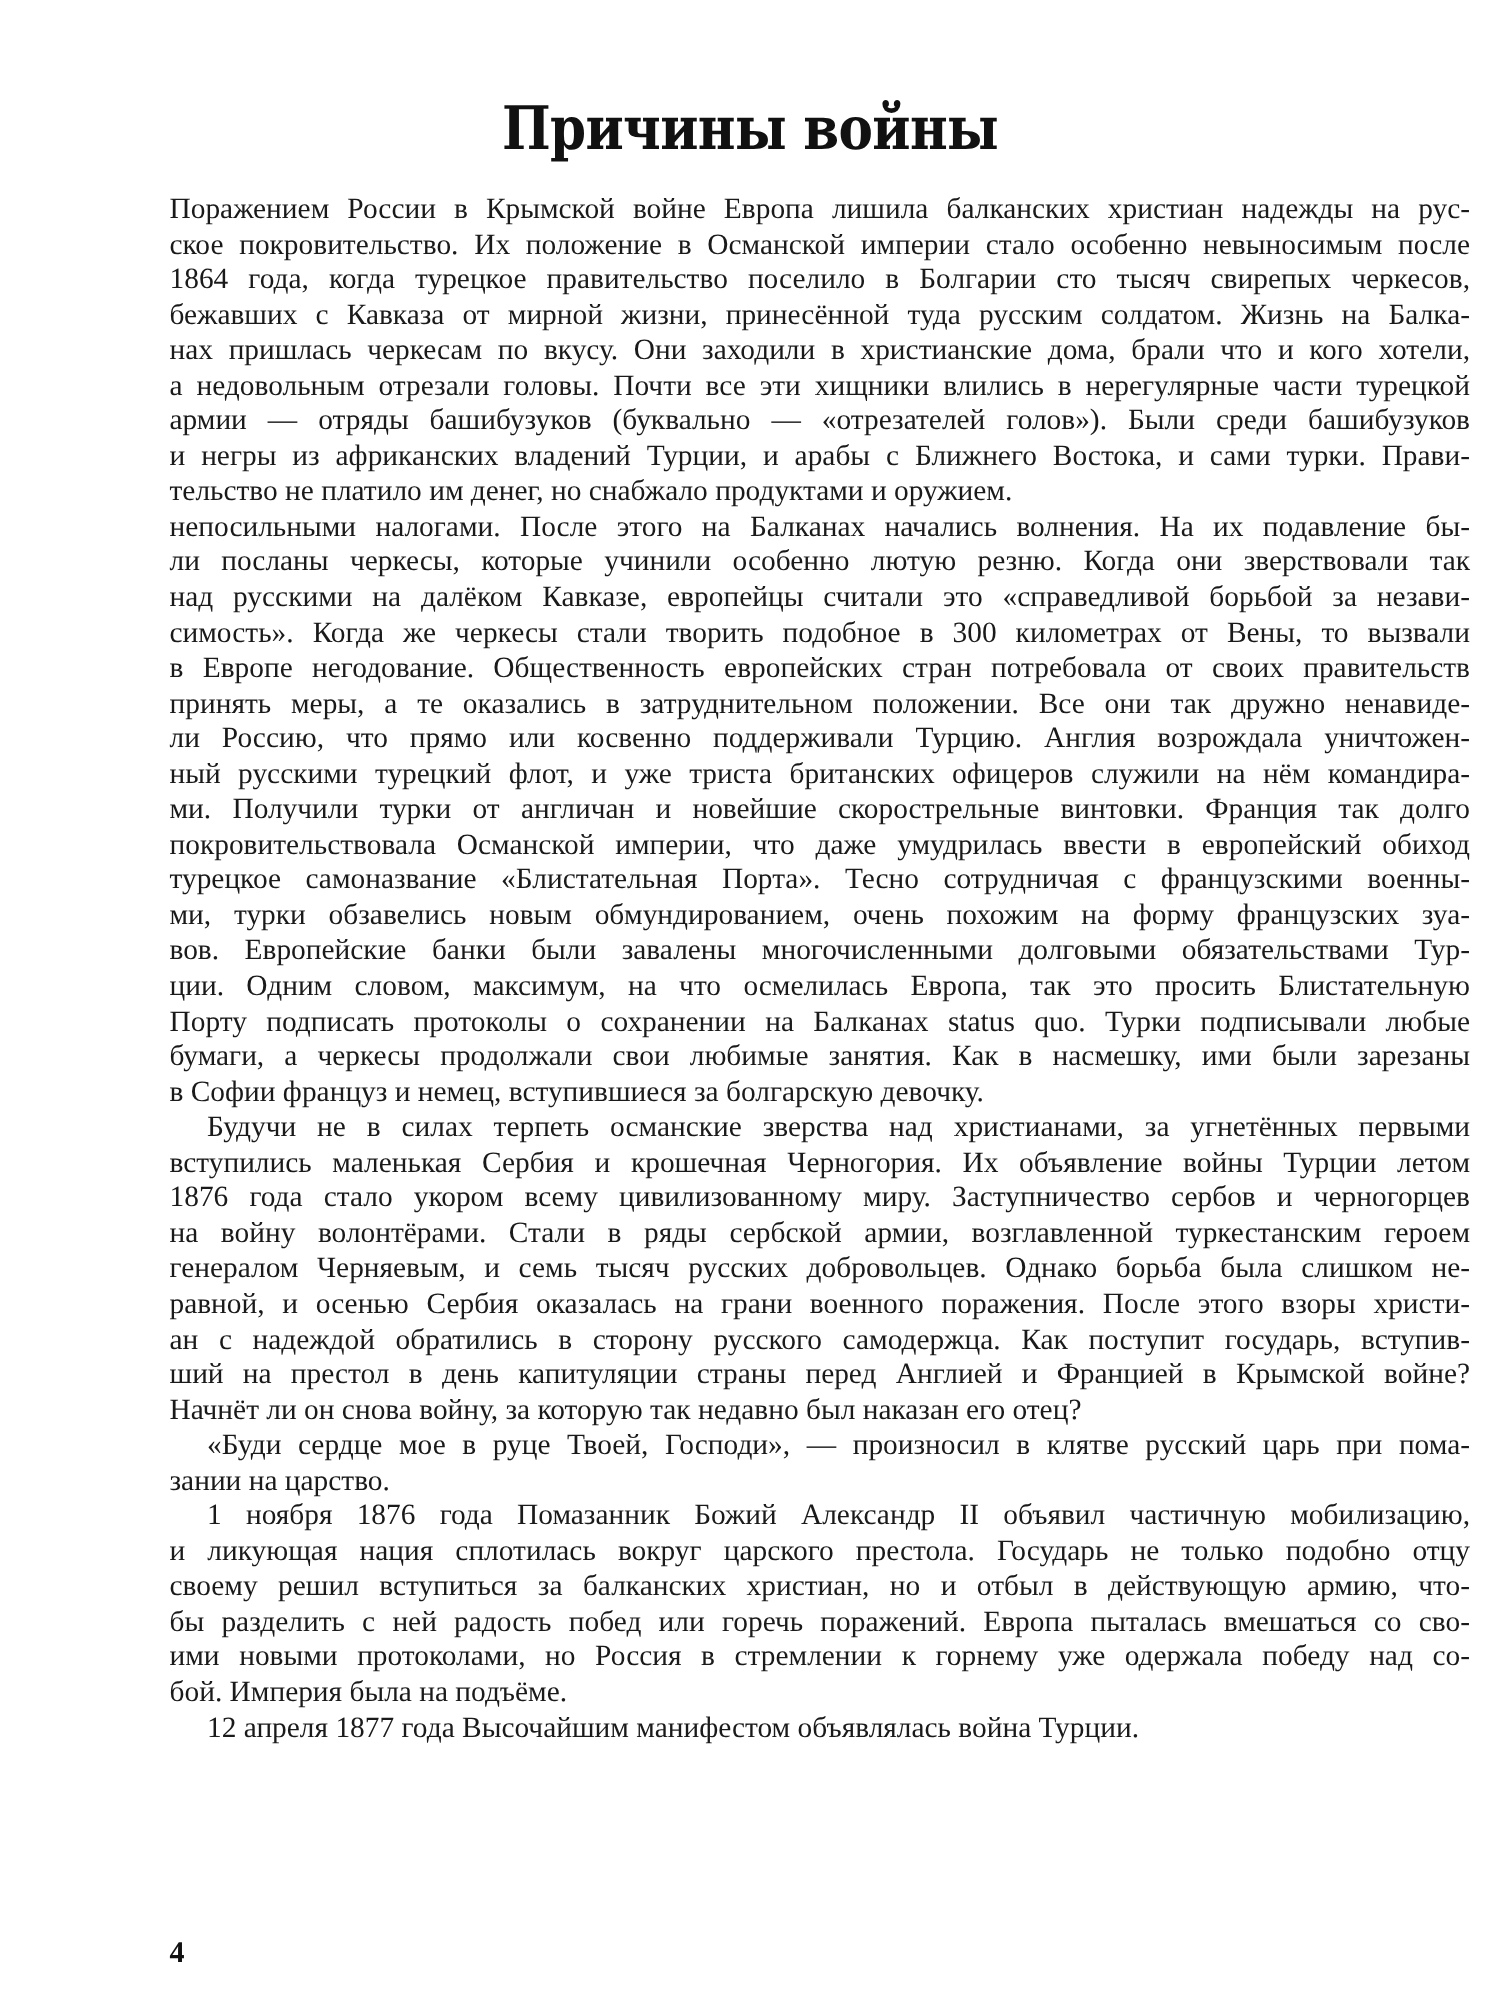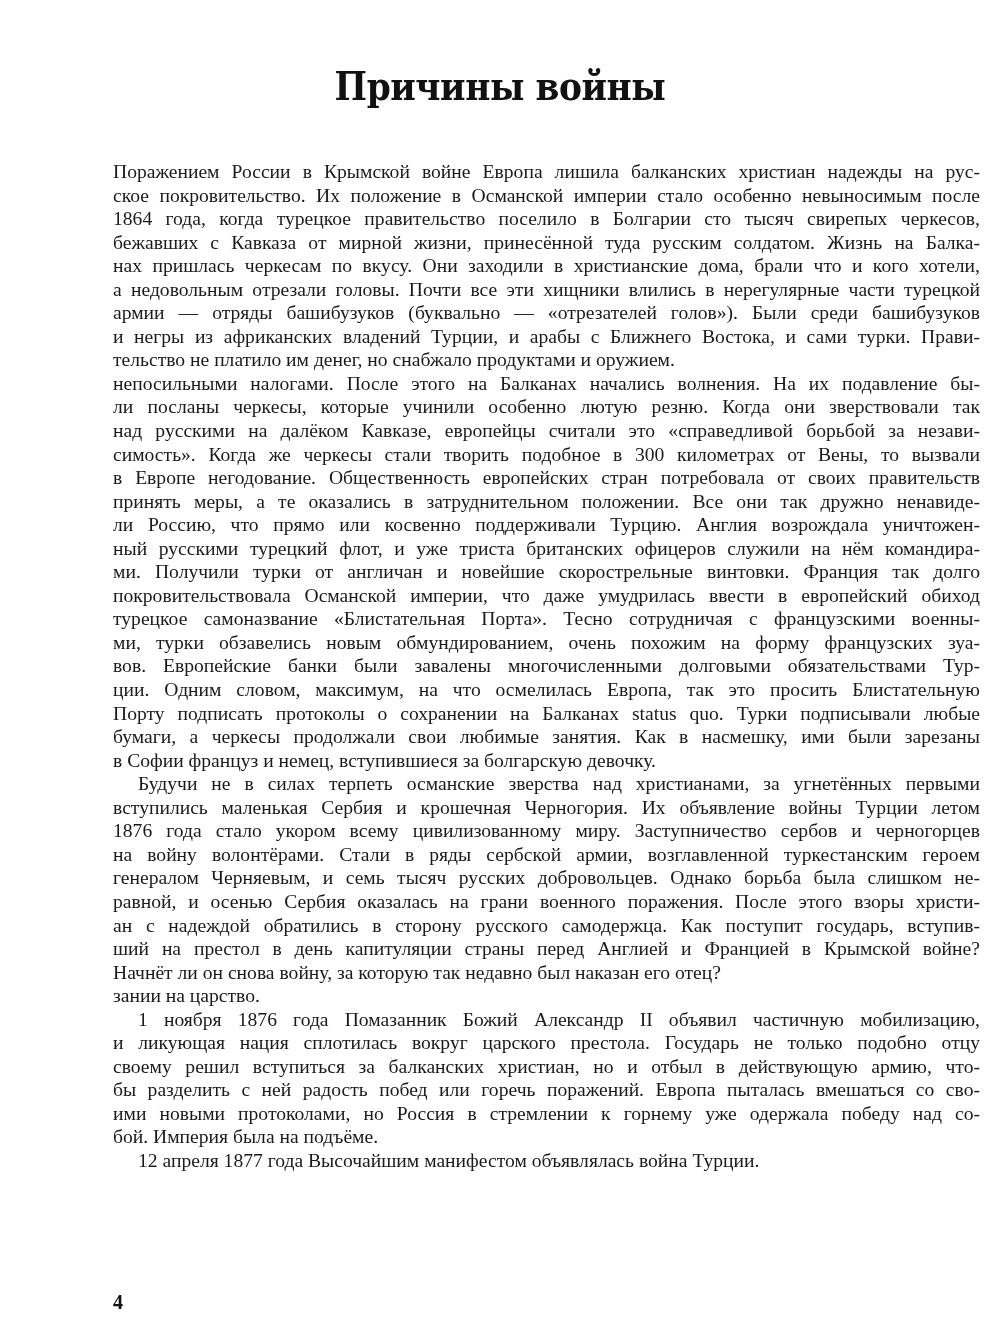--- a/index.html
+++ b/index.html
@@ -15,21 +15,20 @@
     color: #111;
     transform: scaleX(0.86);
     margin: 0;
   }
   .body {
     position: absolute; left: 113px; top: 128px; width: 867px;
     font-family: "Liberation Serif", serif;
     font-size: 19.6px;
     line-height: 23.55px;
     color: #1a1a1a;
-    margin-top: 32px;
   }
   .line {
     display: block;
     white-space: nowrap;
     text-align: justify;
     text-align-last: justify;
     height: 23.55px;
   }
   .line.last { text-align-last: left; }
   .line.indent { padding-left: 25px; }
@@ -83,20 +82,21 @@
         <span class="line">вступились маленькая Сербия и крошечная Черногория. Их объявление войны Турции летом</span>
         <span class="line">1876 года стало укором всему цивилизованному миру. Заступничество сербов и черногорцев</span>
         <span class="line">на войну волонтёрами. Стали в ряды сербской армии, возглавленной туркестанским героем</span>
         <span class="line">генералом Черняевым, и семь тысяч русских добровольцев. Однако борьба была слишком не-</span>
         <span class="line">равной, и осенью Сербия оказалась на грани военного поражения. После этого взоры христи-</span>
         <span class="line">ан с надеждой обратились в сторону русского самодержца. Как поступит государь, вступив-</span>
         <span class="line">ший на престол в день капитуляции страны перед Англией и Францией в Крымской войне?</span>
         <span class="line last">Начнёт ли он снова войну, за которую так недавно был наказан его отец?</span>
       </div>
       <div>
+        <span class="line indent">«Буди сердце мое в руце Твоей, Господи», — произносил в клятве русский царь при пома-</span>
         <span class="line last">зании на царство.</span>
       </div>
       <div>
         <span class="line indent">1 ноября 1876 года Помазанник Божий Александр II объявил частичную мобилизацию,</span>
         <span class="line">и ликующая нация сплотилась вокруг царского престола. Государь не только подобно отцу</span>
         <span class="line">своему решил вступиться за балканских христиан, но и отбыл в действующую армию, что-</span>
         <span class="line">бы разделить с ней радость побед или горечь поражений. Европа пыталась вмешаться со сво-</span>
         <span class="line">ими новыми протоколами, но Россия в стремлении к горнему уже одержала победу над со-</span>
         <span class="line last">бой. Империя была на подъёме.</span>
       </div>

